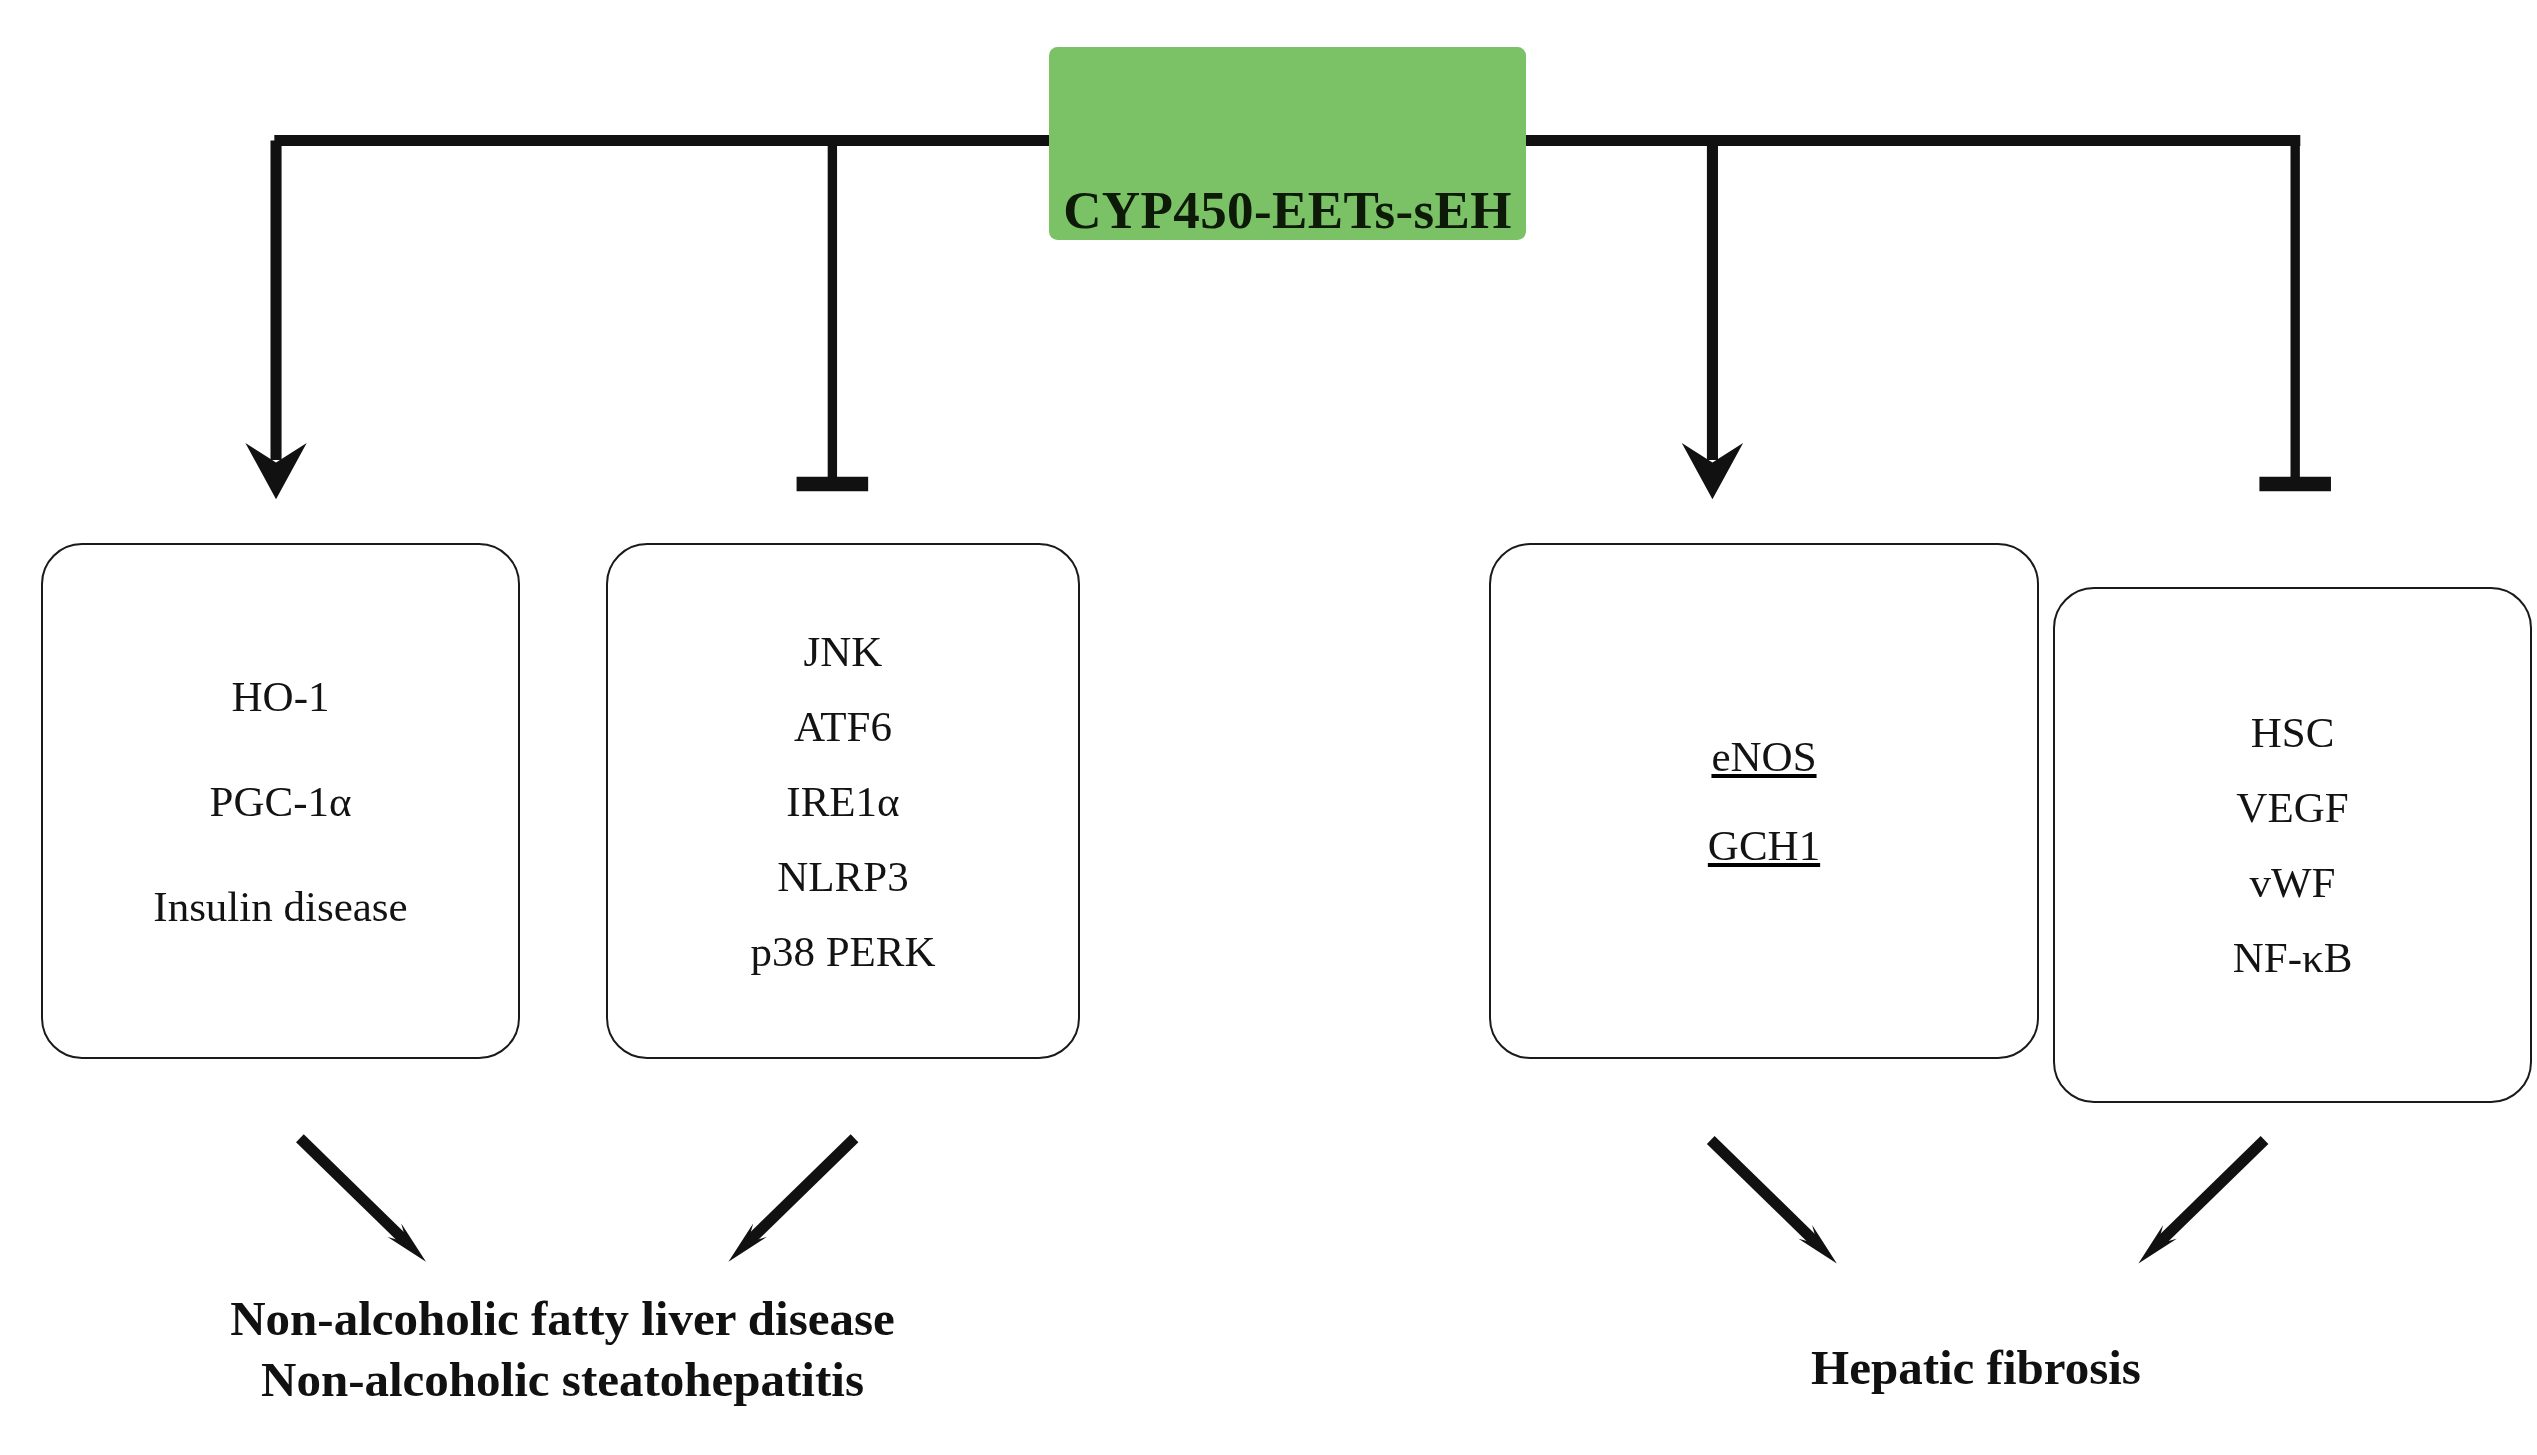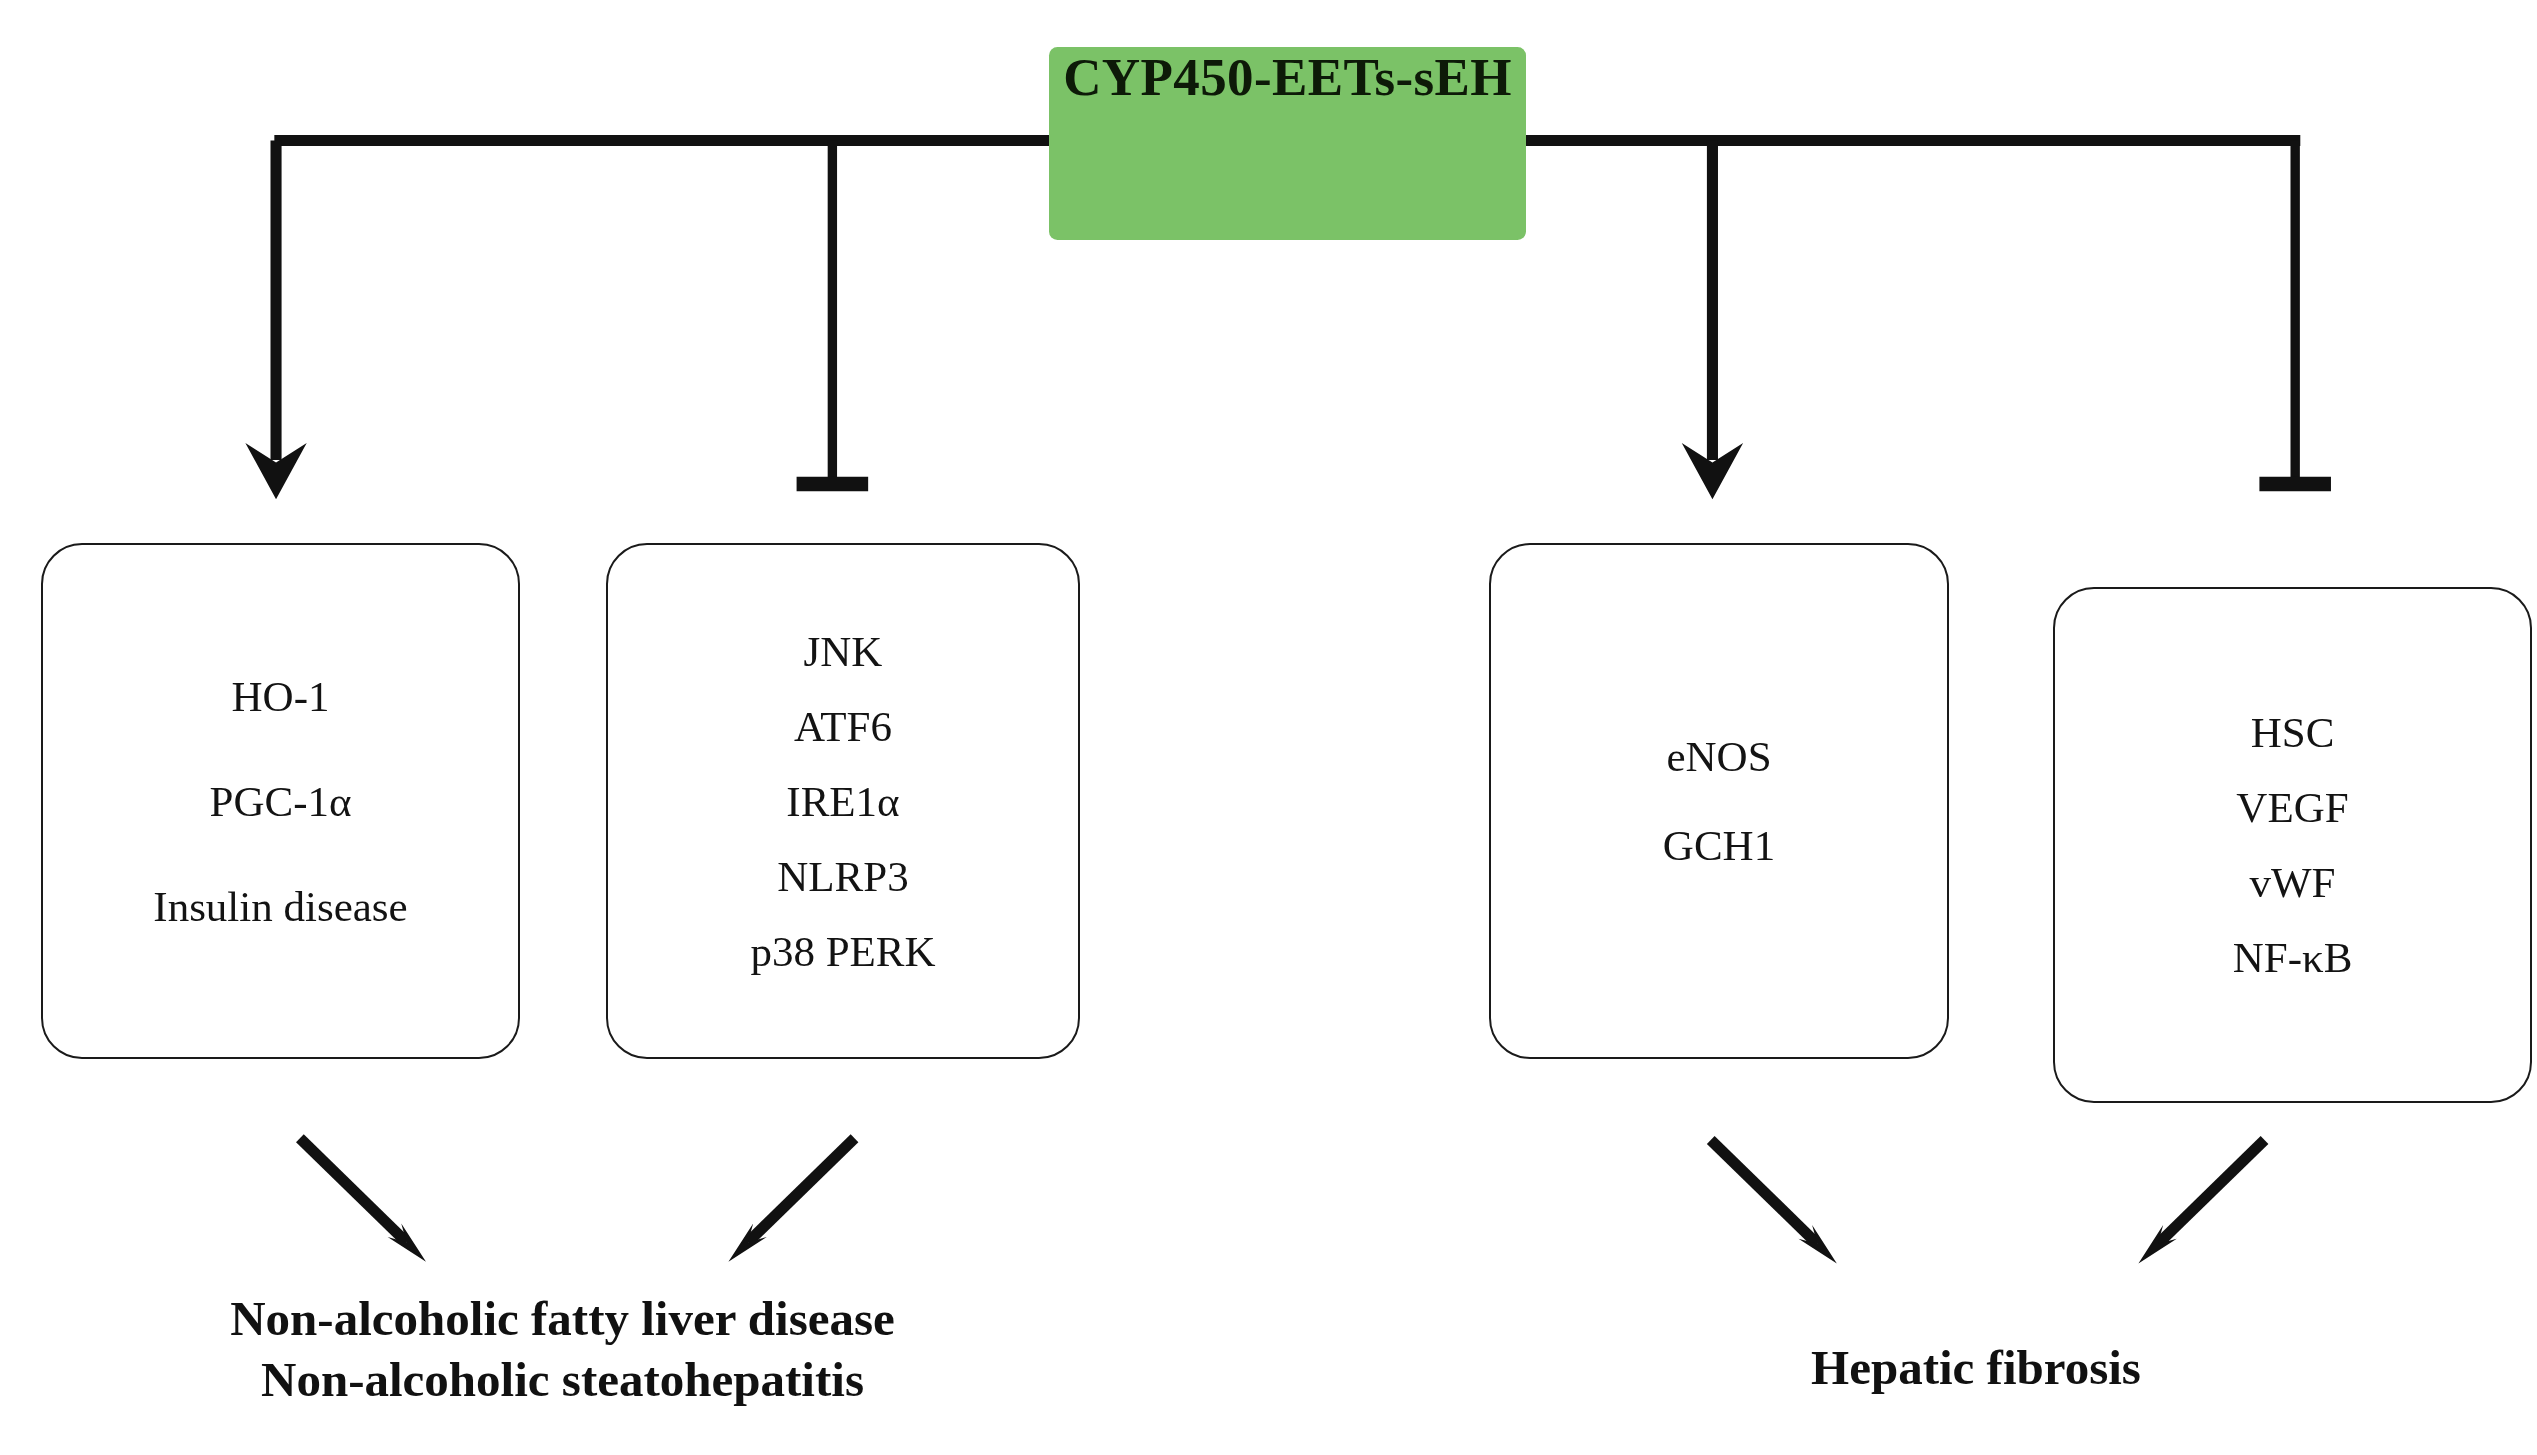--- a/index.html
+++ b/index.html
@@ -19,21 +19,21 @@
   
   .root-node {
     position: absolute;
     left: 1049px;
     top: 47px;
     width: 477px;
     height: 193px;
     background: #7BC267;
     border-radius: 8.5px;
     display: flex;
-    align-items: flex-start;
+    align-items: flex-end;
     justify-content: center;
     box-sizing: border-box;
     z-index: 6;
   }
   .root-node-label {
     font-size: 53px;
     font-weight: bold;
     color: #0d1a08;
     letter-spacing: 0.4px;
     white-space: nowrap;
@@ -132,21 +132,21 @@
   </div>
 
   <div class="effector-box gap-mid" style="left:606px; top:543px; width:474px; height:516px;">
     <span class="effector-item">JNK</span>
     <span class="effector-item">ATF6</span>
     <span class="effector-item">IRE1α</span>
     <span class="effector-item">NLRP3</span>
     <span class="effector-item">p38 PERK</span>
   </div>
 
-  <div class="effector-box gap-tall" style="left:1489px; top:543px; width:460px; height:516px;">
+  <div class="effector-box gap-tall" style="left:1489px; top:543px; width:550px; height:516px;text-decoration:underline;">
     <span class="effector-item">eNOS</span>
     <span class="effector-item">GCH1</span>
   </div>
 
   <div class="effector-box gap-mid" style="left:2053px; top:543px; width:479px; height:516px;margin-top:44px;">
     <span class="effector-item">HSC</span>
     <span class="effector-item">VEGF</span>
     <span class="effector-item">vWF</span>
     <span class="effector-item">NF-κB</span>
   </div>

